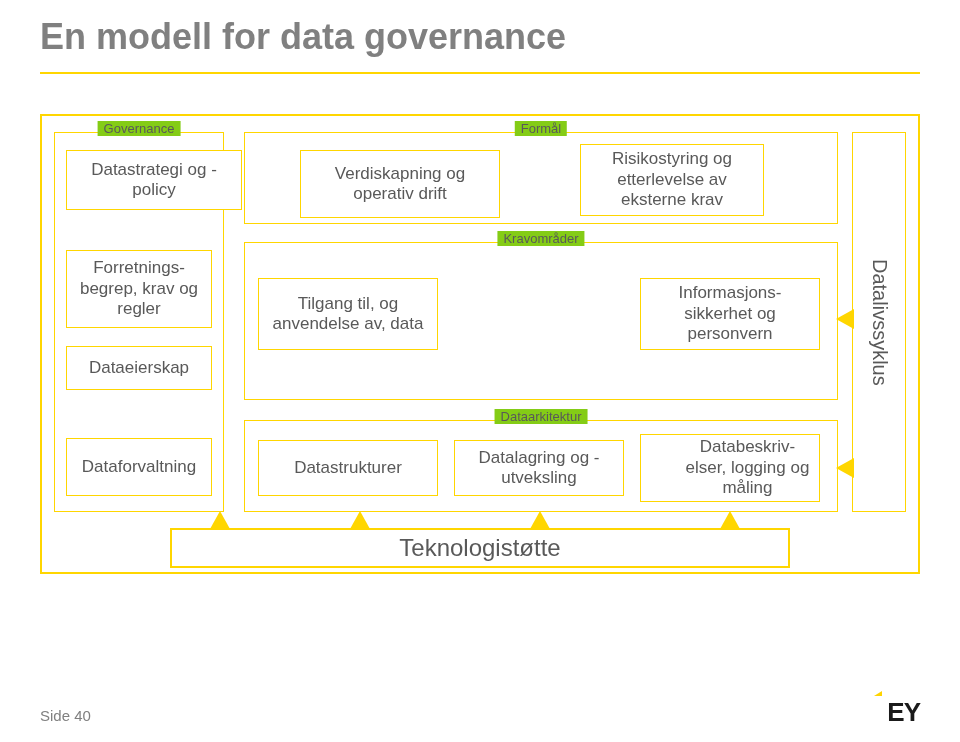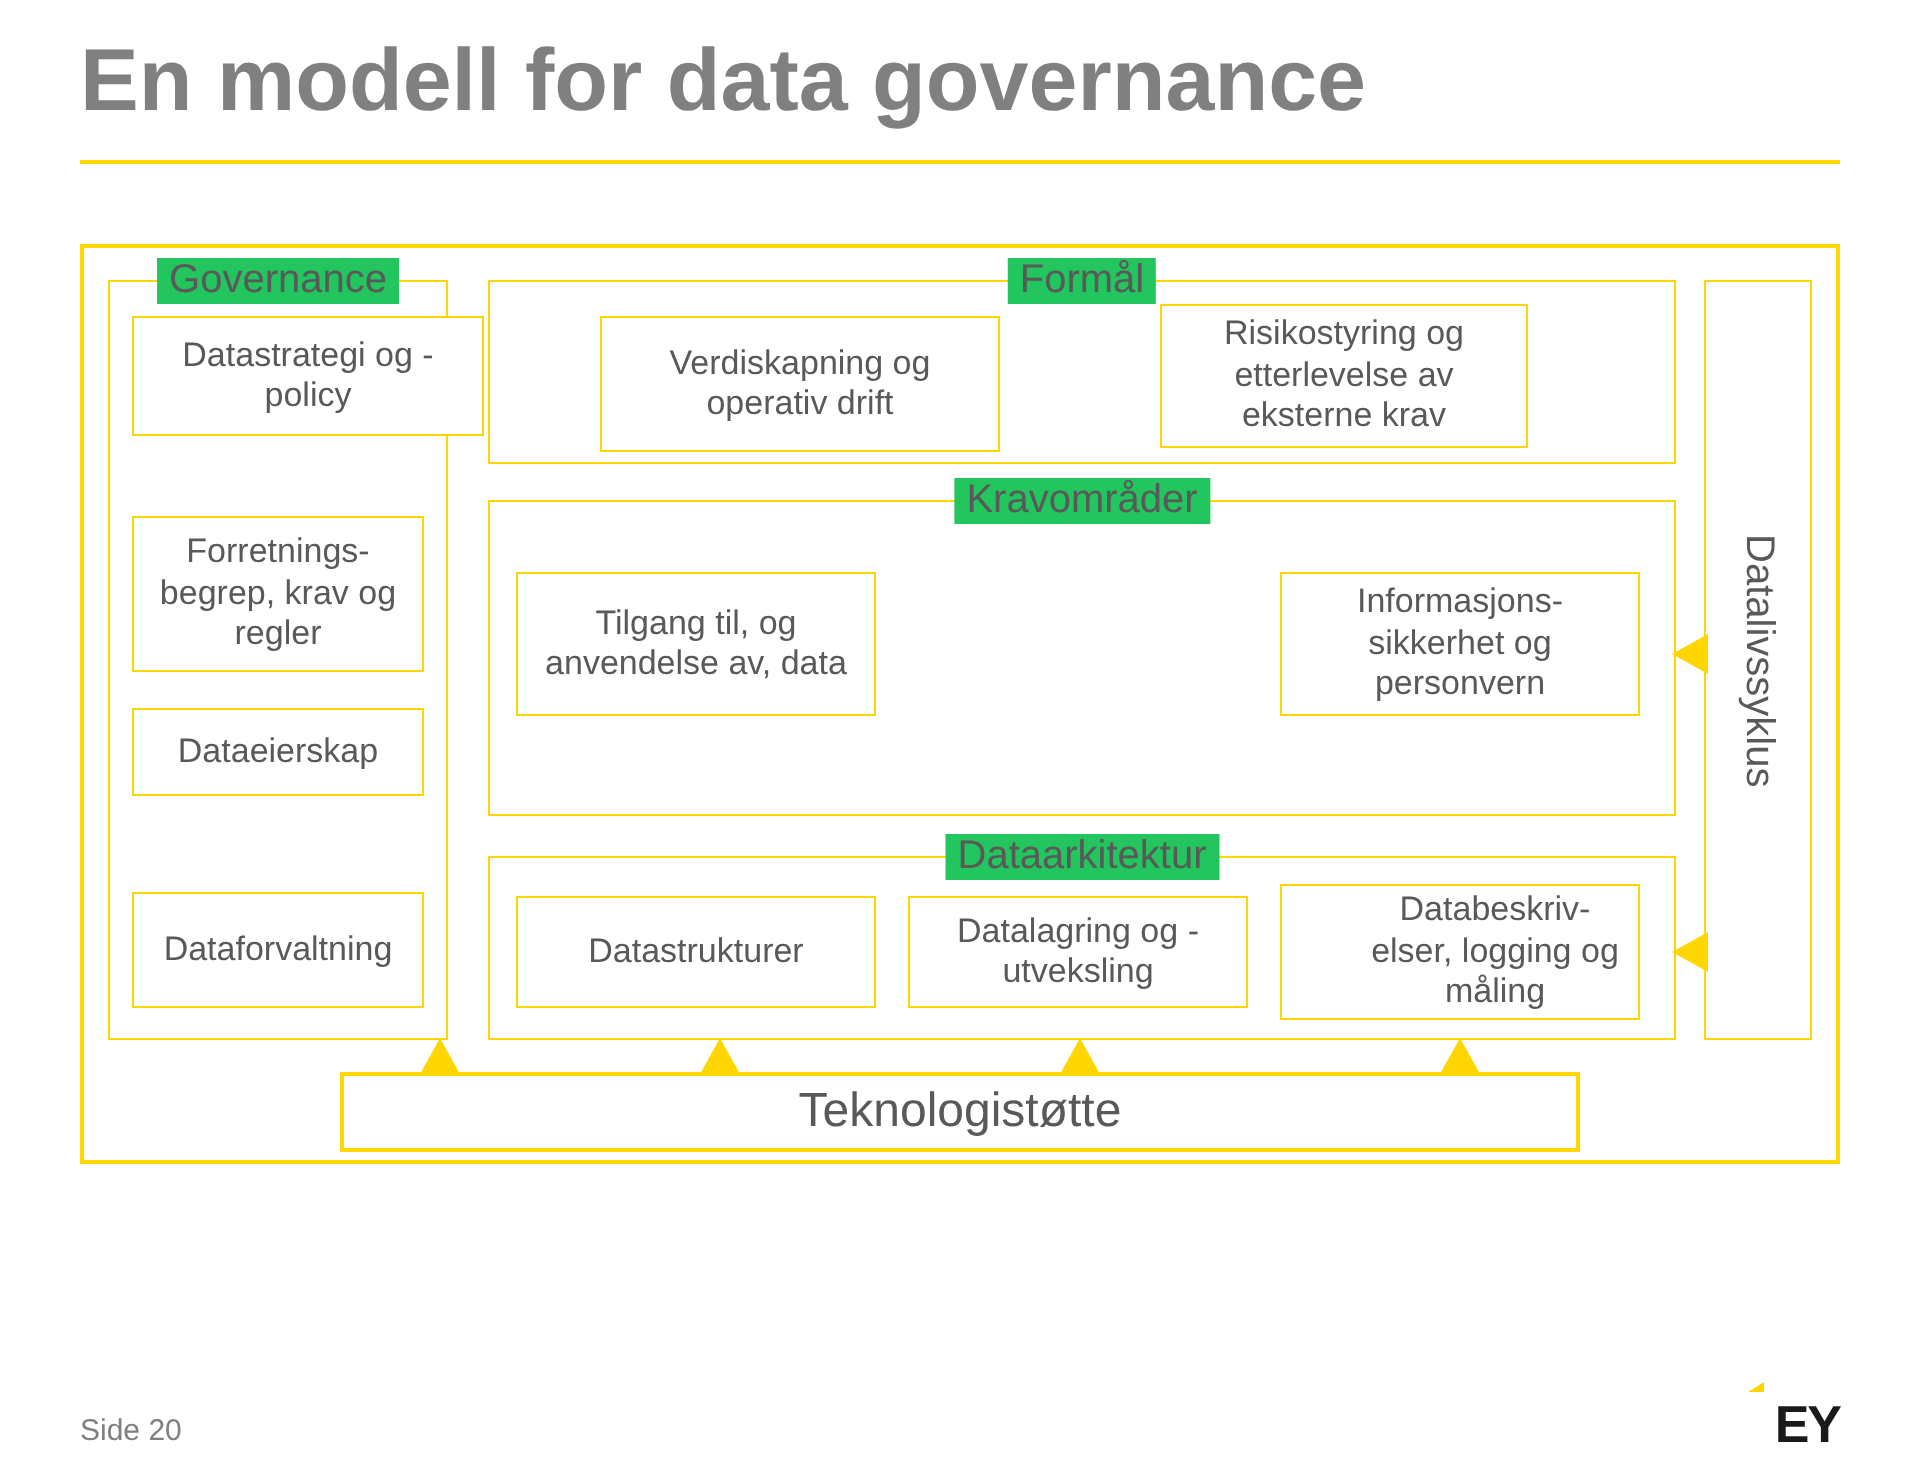--- a/index.html
+++ b/index.html
@@ -13,21 +13,21 @@
     overflow: hidden;
   }
   .slide {
     position: relative;
     width: 960px;
     height: 742px;
     box-sizing: border-box;
     padding: 16px 40px 40px 40px;
   }
   .title {
-    font-size: 44px;
+    font-size: 36px;
     font-weight: 700;
     color: #808080;
     margin: 0 0 14px 0;
   }
   .title-rule {
     height: 2px;
     background: #ffd600; 
     margin-bottom: 40px;
   }
 
@@ -54,23 +54,23 @@
   .group {
     position: absolute;
     border: 1.5px solid #ffd600;
     box-sizing: border-box;
   }
   .group-head {
     position: absolute;
     left: 50%;
     top: -12px;
     transform: translateX(-50%);
-    background: #22c55e;
+    background: #84cc16;
     padding: 0 6px;
-    font-size: 20px;
+    font-size: 13px;
     color: #595959;
     white-space: nowrap;
   }
 
   
   .box {
     position: absolute;
     border: 1px solid #ffd600;
     background: #fff;
     box-sizing: border-box;
@@ -212,17 +212,17 @@
     <div class="arrow-up" style="left:170px; top:397px;"></div>
     <div class="arrow-up" style="left:310px; top:397px;"></div>
     <div class="arrow-up" style="left:490px; top:397px;"></div>
     <div class="arrow-up" style="left:680px; top:397px;"></div>
 
     <div class="arrow-left" style="left:796px; top:195px;"></div>
     <div class="arrow-left" style="left:796px; top:344px;"></div>
 
   </div>
 
-  <div class="footer-left">Side 20</div>
+  <div class="footer-left">Side 40</div>
   <div class="logo">
     <span class="ybar"></span><span>EY</span>
   </div>
 </div>
 
 </body></html>

